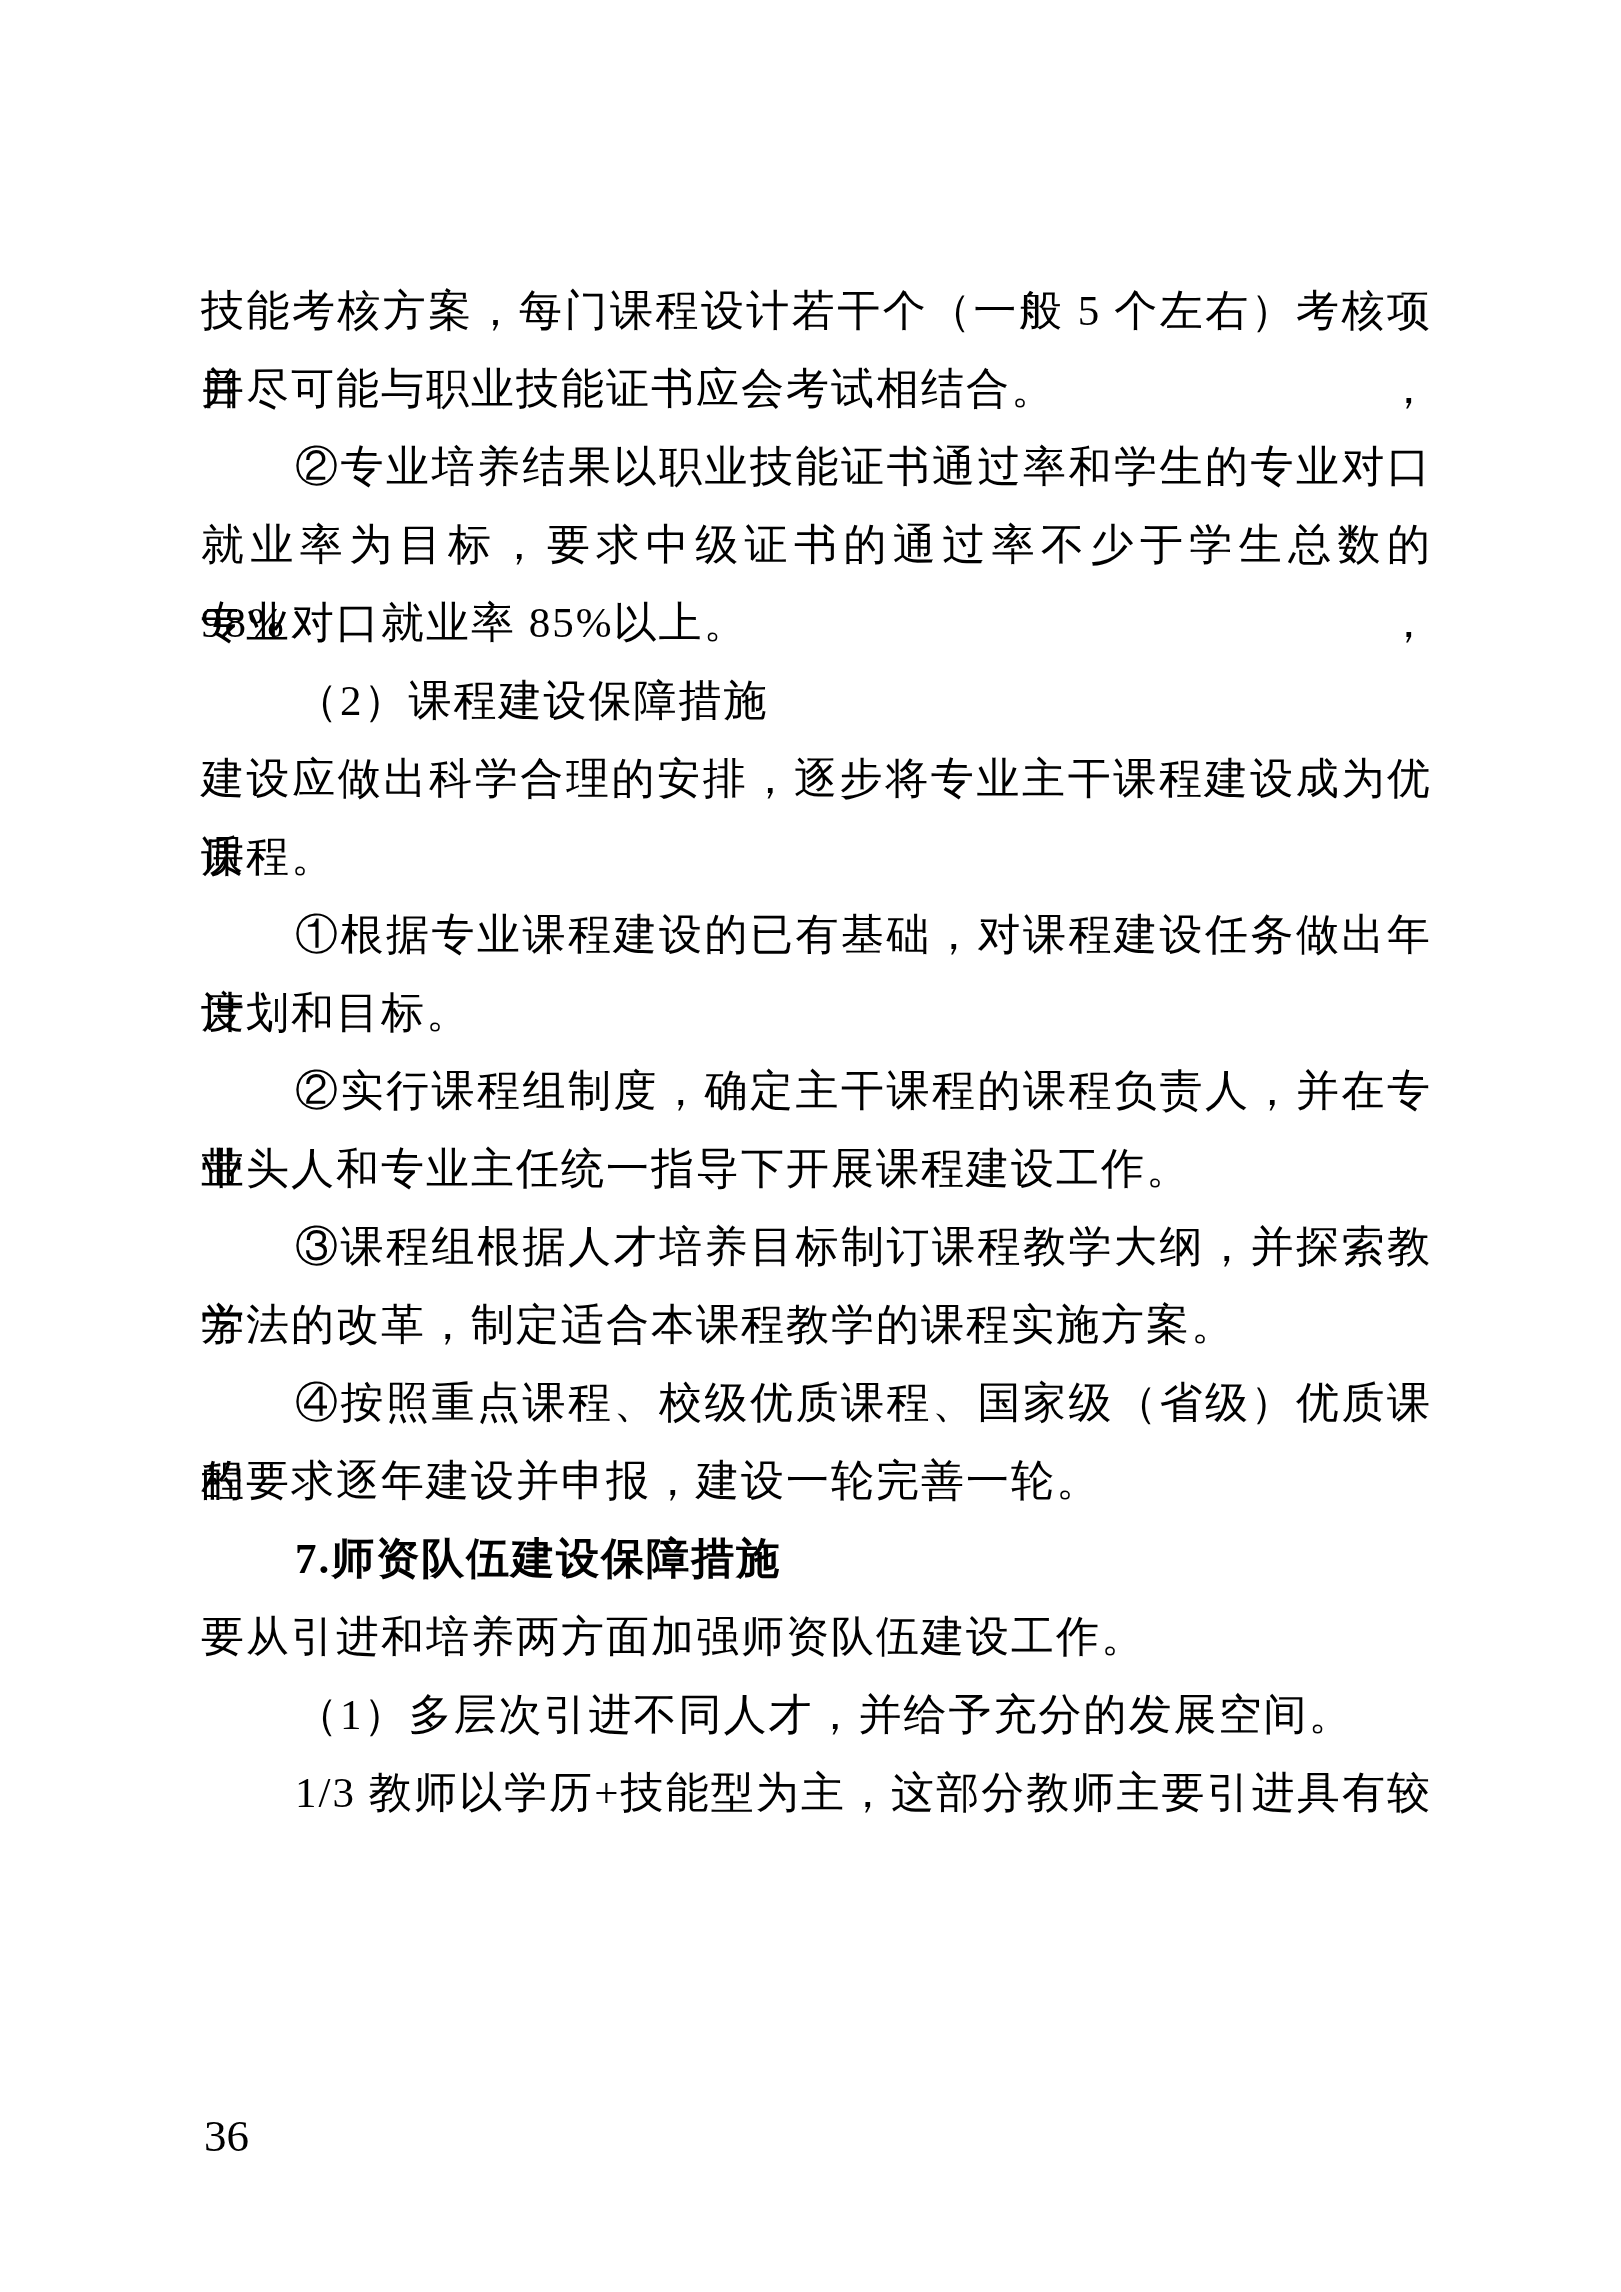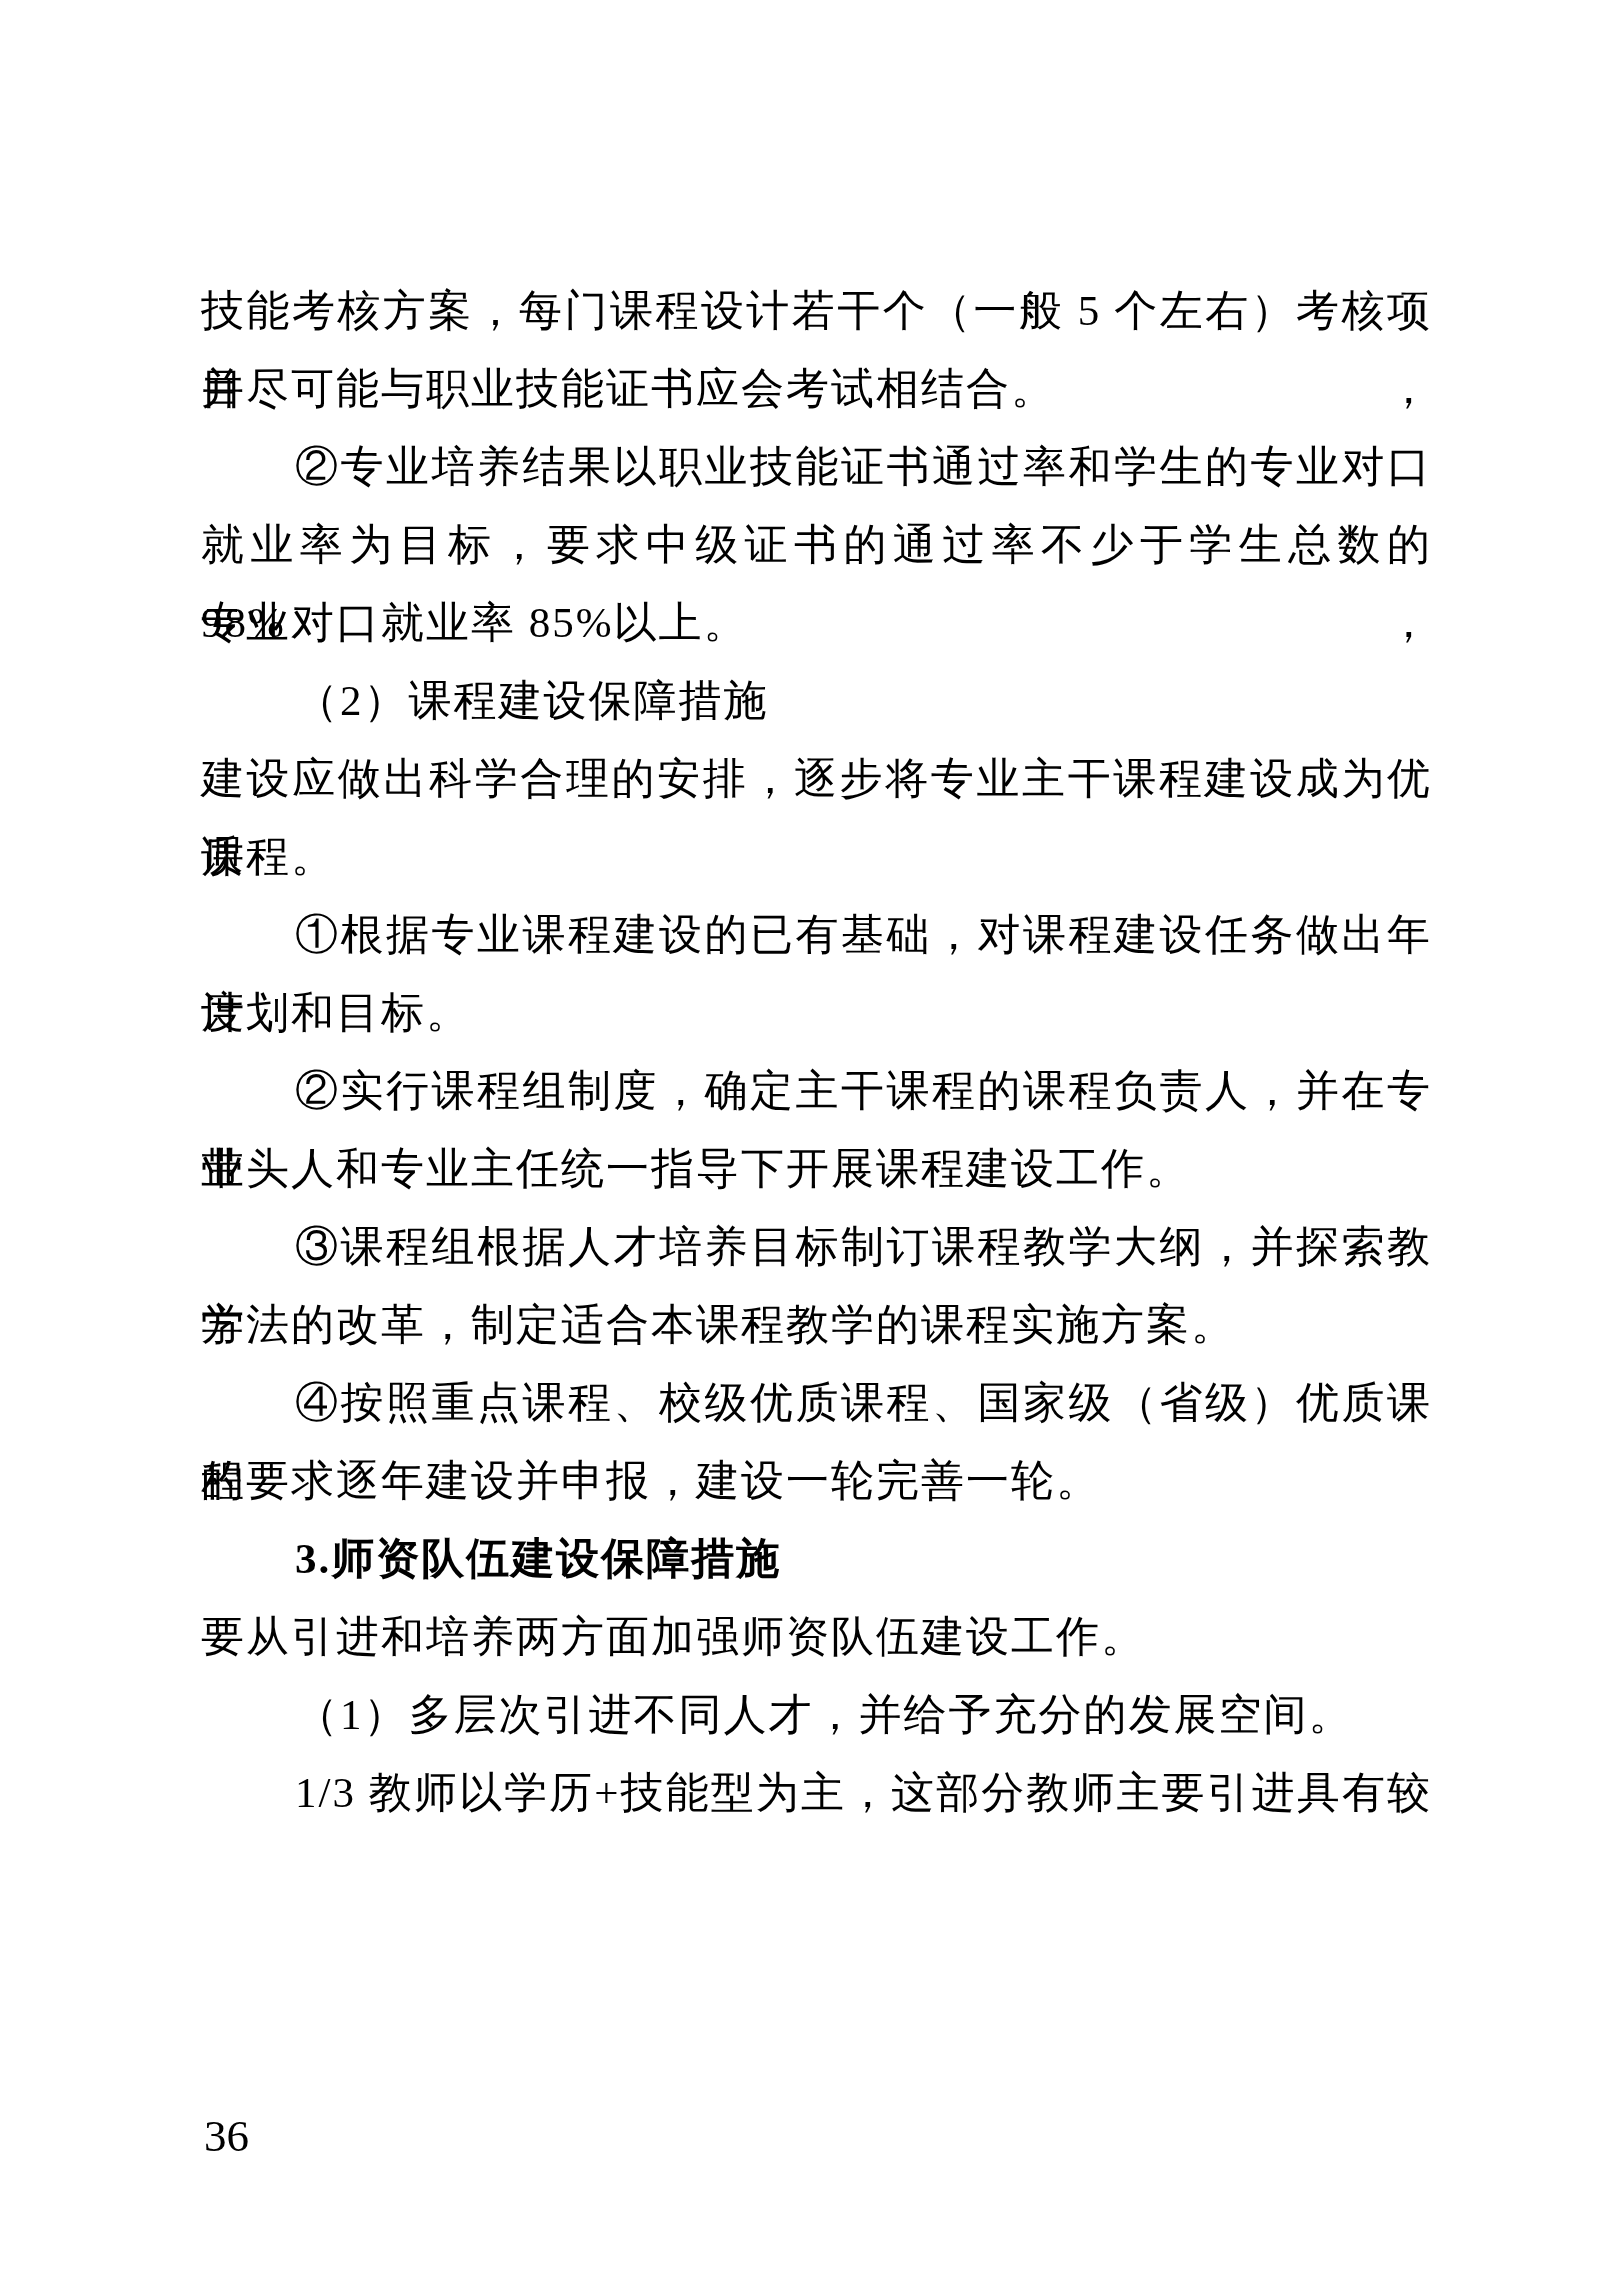--- a/index.html
+++ b/index.html
@@ -70,21 +70,21 @@
     <div class="line j">建设应做出科学合理的安排，逐步将专业主干课程建设成为优质</div>
     <div class="line">课程。</div>
     <div class="line j ind">①根据专业课程建设的已有基础，对课程建设任务做出年度</div>
     <div class="line">计划和目标。</div>
     <div class="line j ind">②实行课程组制度，确定主干课程的课程负责人，并在专业</div>
     <div class="line">带头人和专业主任统一指导下开展课程建设工作。</div>
     <div class="line j ind">③课程组根据人才培养目标制订课程教学大纲，并探索教学</div>
     <div class="line">方法的改革，制定适合本课程教学的课程实施方案。</div>
     <div class="line j ind">④按照重点课程、校级优质课程、国家级（省级）优质课程</div>
     <div class="line">的要求逐年建设并申报，建设一轮完善一轮。</div>
-    <div class="line ind bold">3.师资队伍建设保障措施</div>
+    <div class="line ind bold">7.师资队伍建设保障措施</div>
     <div class="line">要从引进和培养两方面加强师资队伍建设工作。</div>
     <div class="line ind">（1）多层次引进不同人才，并给予充分的发展空间。</div>
     <div class="line j ind">1/3 教师以学历+技能型为主，这部分教师主要引进具有较</div>
   </div>
 
   <div class="page-number">36</div>
 
 </div>
 
 

